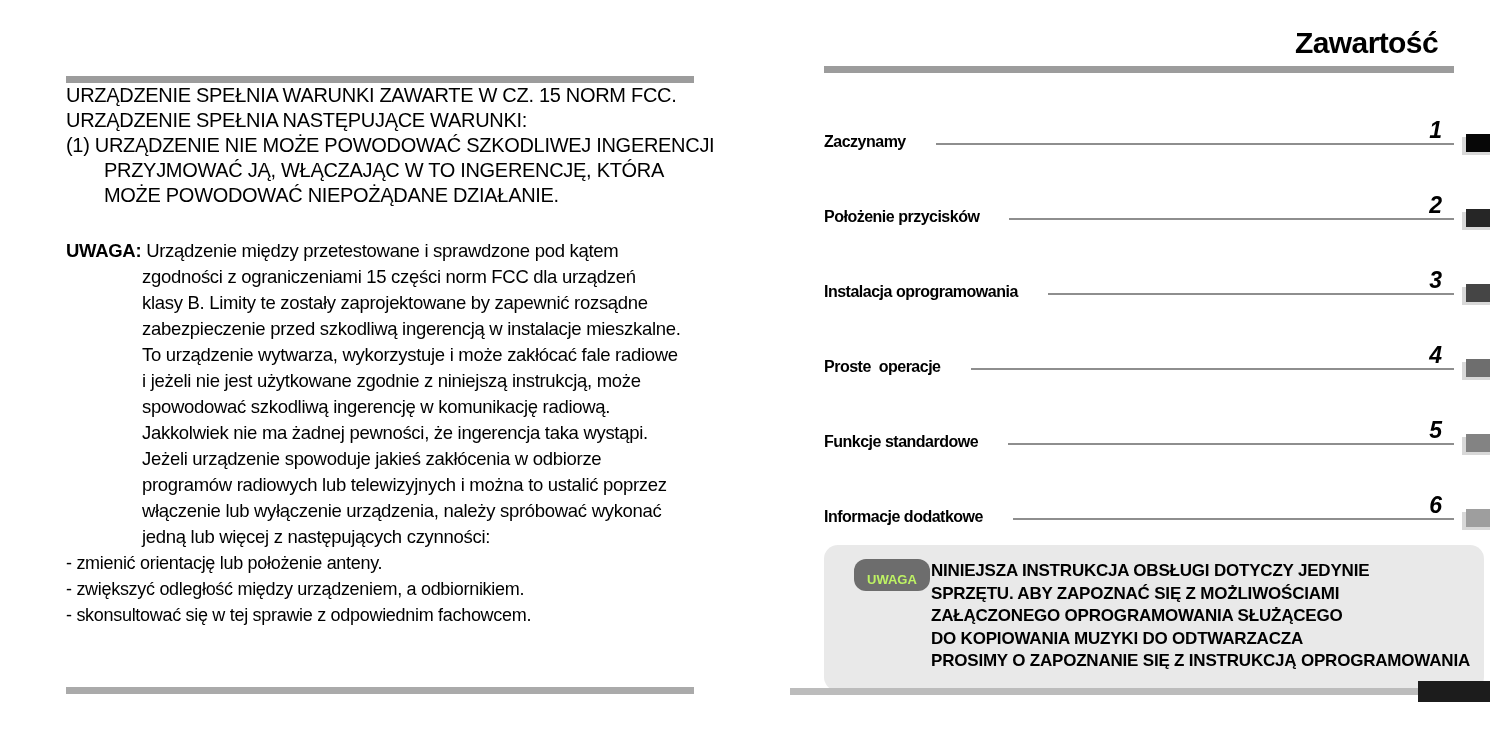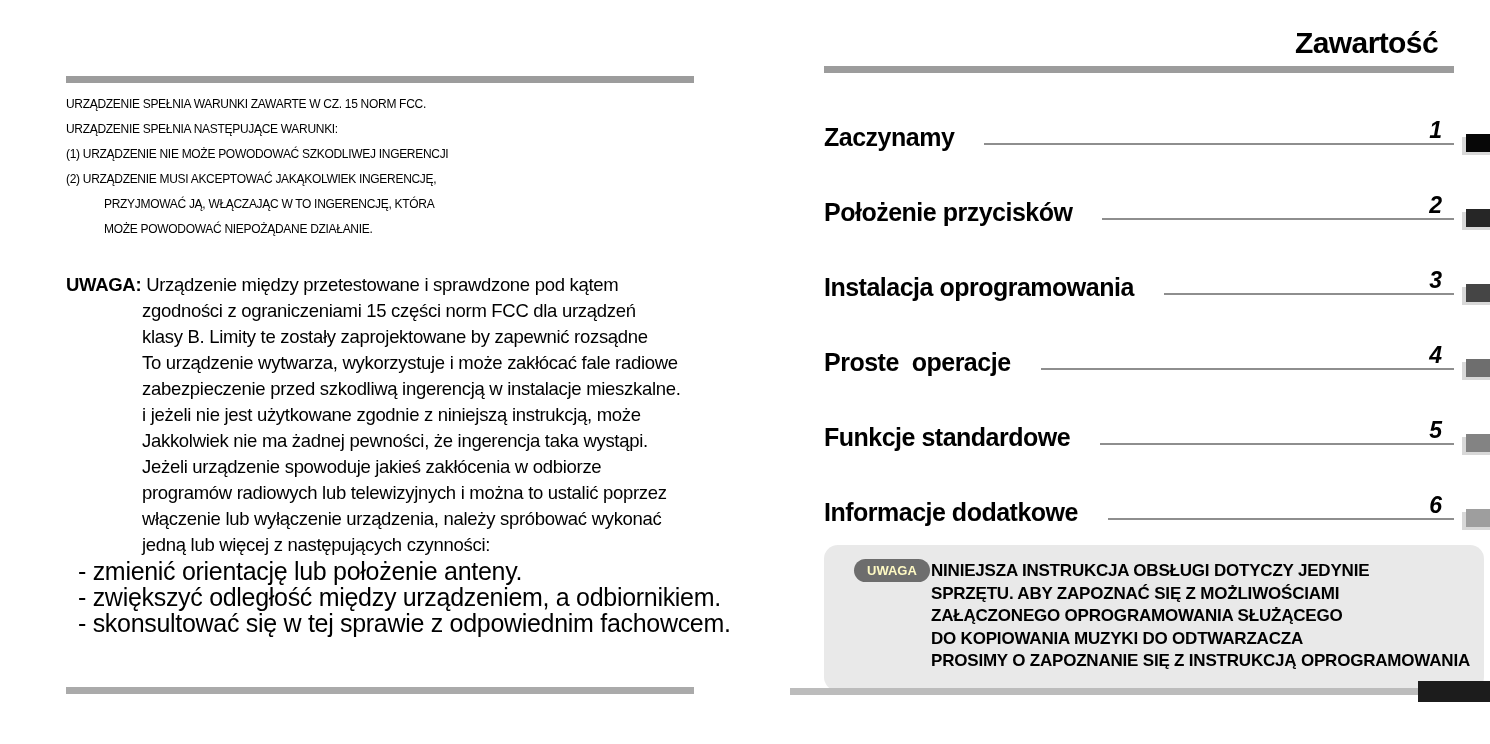--- a/index.html
+++ b/index.html
@@ -7,66 +7,66 @@
     width:1490px; height:744px; position:relative; overflow:hidden;
     background:#ffffff; color:#000;
     font-family:"Liberation Sans", sans-serif;
   }
 
   
   .left-col { position:absolute; left:66px; top:0; width:632px; }
   .rule { height:7px; background:#9c9c9c; }
   .left-col .rule-top { margin-top:76px; width:628px; }
 
-  .fcc { margin-top:9px; font-size:12px; line-height:25px; letter-spacing:-0.3px; }
+  .fcc { font-size:20px; line-height:25px; letter-spacing:-0.3px; }
   .fcc div { white-space:nowrap; }
   .fcc .indent { padding-left:38px; }
 
   .uwaga { margin-top:30px; font-size:18.5px; line-height:26px; letter-spacing:-0.3px; }
   .uwaga-label { font-weight:bold; }
   .uwaga div { white-space:nowrap; }
   .uwaga .cont { padding-left:76px; }
 
-  .bullets { font-size:25px; line-height:26px; letter-spacing:-0.3px;margin-left:12px; }
+  .bullets { font-size:18px; line-height:26px; letter-spacing:-0.3px; }
   .bullets div { white-space:nowrap; }
 
   
   .right-col { position:absolute; left:824px; top:0; width:700px; }
   .contents-title {
     margin-top:26px; text-align:right; padding-right:86px;
     font-size:30px; font-weight:bold; line-height:34px; letter-spacing:-0.6px;
   }
   .right-col .rule-top { margin-top:6px; width:630px; }
 
   .toc { margin-top:45px; }
   .toc-row {
     position:relative; display:flex; align-items:flex-end;
     height:32px; margin-bottom:43px; padding-right:70px;
   }
   .toc-row:last-child { margin-bottom:12px; }
-  .toc-label { font-size:25px; font-weight:bold; letter-spacing:-0.5px; white-space:pre; line-height:1; }
+  .toc-label { font-size:16px; font-weight:bold; letter-spacing:-0.5px; white-space:pre; line-height:1; }
   .toc-leader { flex:1; height:2px; background:#8e8e8e; margin:0 0 5px 30px; }
   .toc-num {
     position:absolute; right:82px; bottom:8px;
     font-size:23px; font-weight:bold; font-style:italic; line-height:1;
   }
   .toc-tab {
     position:absolute; right:0; bottom:-2px; width:58px; height:18px;
     box-shadow:-4px 3px 0 #d8d8d8;
   }
 
   .note-box {
     position:relative; margin-top:20px; width:660px; min-height:138px;
     background:#e9e9e9; border-radius:14px;
   }
   .uwaga-badge {
     position:absolute; left:30px; top:14px;
-    background:#6d6d6d; color:#fef9c3;
+    background:#6d6d6d; color:#bef264;
     font-size:13px; font-weight:bold; line-height:1;
-    padding:5px 13px 5px 13px; border-radius:12px;
+    padding:14px 13px 5px 13px; border-radius:12px;
   }
   .note-lines {
     padding:15px 8px 18px 107px;
     font-weight:bold; font-size:17px; line-height:22.5px; letter-spacing:-0.2px;
   }
   .note-lines div { white-space:nowrap; }
 
   
   .bottom-rule-left  { position:absolute; left:66px;  top:687px; width:628px; height:7px; background:#aaaaaa; }
   .bottom-rule-right { position:absolute; left:790px; top:688px; width:700px; height:7px; background:#bcbcbc; }
@@ -75,32 +75,32 @@
 </head>
 <body>
 
 <div class="left-col">
   <div class="rule rule-top"></div>
 
   <div class="fcc">
     <div>URZĄDZENIE SPEŁNIA WARUNKI ZAWARTE W CZ. 15 NORM FCC.</div>
     <div>URZĄDZENIE SPEŁNIA NASTĘPUJĄCE WARUNKI:</div>
     <div>(1) URZĄDZENIE NIE MOŻE POWODOWAĆ SZKODLIWEJ INGERENCJI</div>
-    <div>(2) URZĄDZENIE MUSI AKCEPTOWAĆ JAKĄKOLWIEK INGERENCJĘ,</div>
     <div class="indent">PRZYJMOWAĆ JĄ, WŁĄCZAJĄC W TO INGERENCJĘ, KTÓRA</div>
     <div class="indent">MOŻE POWODOWAĆ NIEPOŻĄDANE DZIAŁANIE.</div>
   </div>
 
   <div class="uwaga">
     <div><span class="uwaga-label">UWAGA:</span> <span>Urządzenie między przetestowane i sprawdzone pod kątem</span></div>
     <div class="cont">zgodności z ograniczeniami 15 części norm FCC dla urządzeń</div>
     <div class="cont">klasy B. Limity te zostały zaprojektowane by zapewnić rozsądne</div>
+    <div class="cont">zabezpieczenie przed szkodliwą ingerencją w instalacje mieszkalne.</div>
     <div class="cont">To urządzenie wytwarza, wykorzystuje i może zakłócać fale radiowe</div>
-    <div class="cont">zabezpieczenie przed szkodliwą ingerencją w instalacje mieszkalne.</div>
     <div class="cont">i jeżeli nie jest użytkowane zgodnie z niniejszą instrukcją, może</div>
+    <div class="cont">spowodować szkodliwą ingerencję w komunikację radiową.</div>
     <div class="cont">Jakkolwiek nie ma żadnej pewności, że ingerencja taka wystąpi.</div>
     <div class="cont">Jeżeli urządzenie spowoduje jakieś zakłócenia w odbiorze</div>
     <div class="cont">programów radiowych lub telewizyjnych i można to ustalić poprzez</div>
     <div class="cont">włączenie lub wyłączenie urządzenia, należy spróbować wykonać</div>
     <div class="cont">jedną lub więcej z następujących czynności:</div>
   </div>
 
   <div class="bullets">
     <div>- zmienić orientację lub położenie anteny.</div>
     <div>- zwiększyć odległość między urządzeniem, a odbiornikiem.</div>

